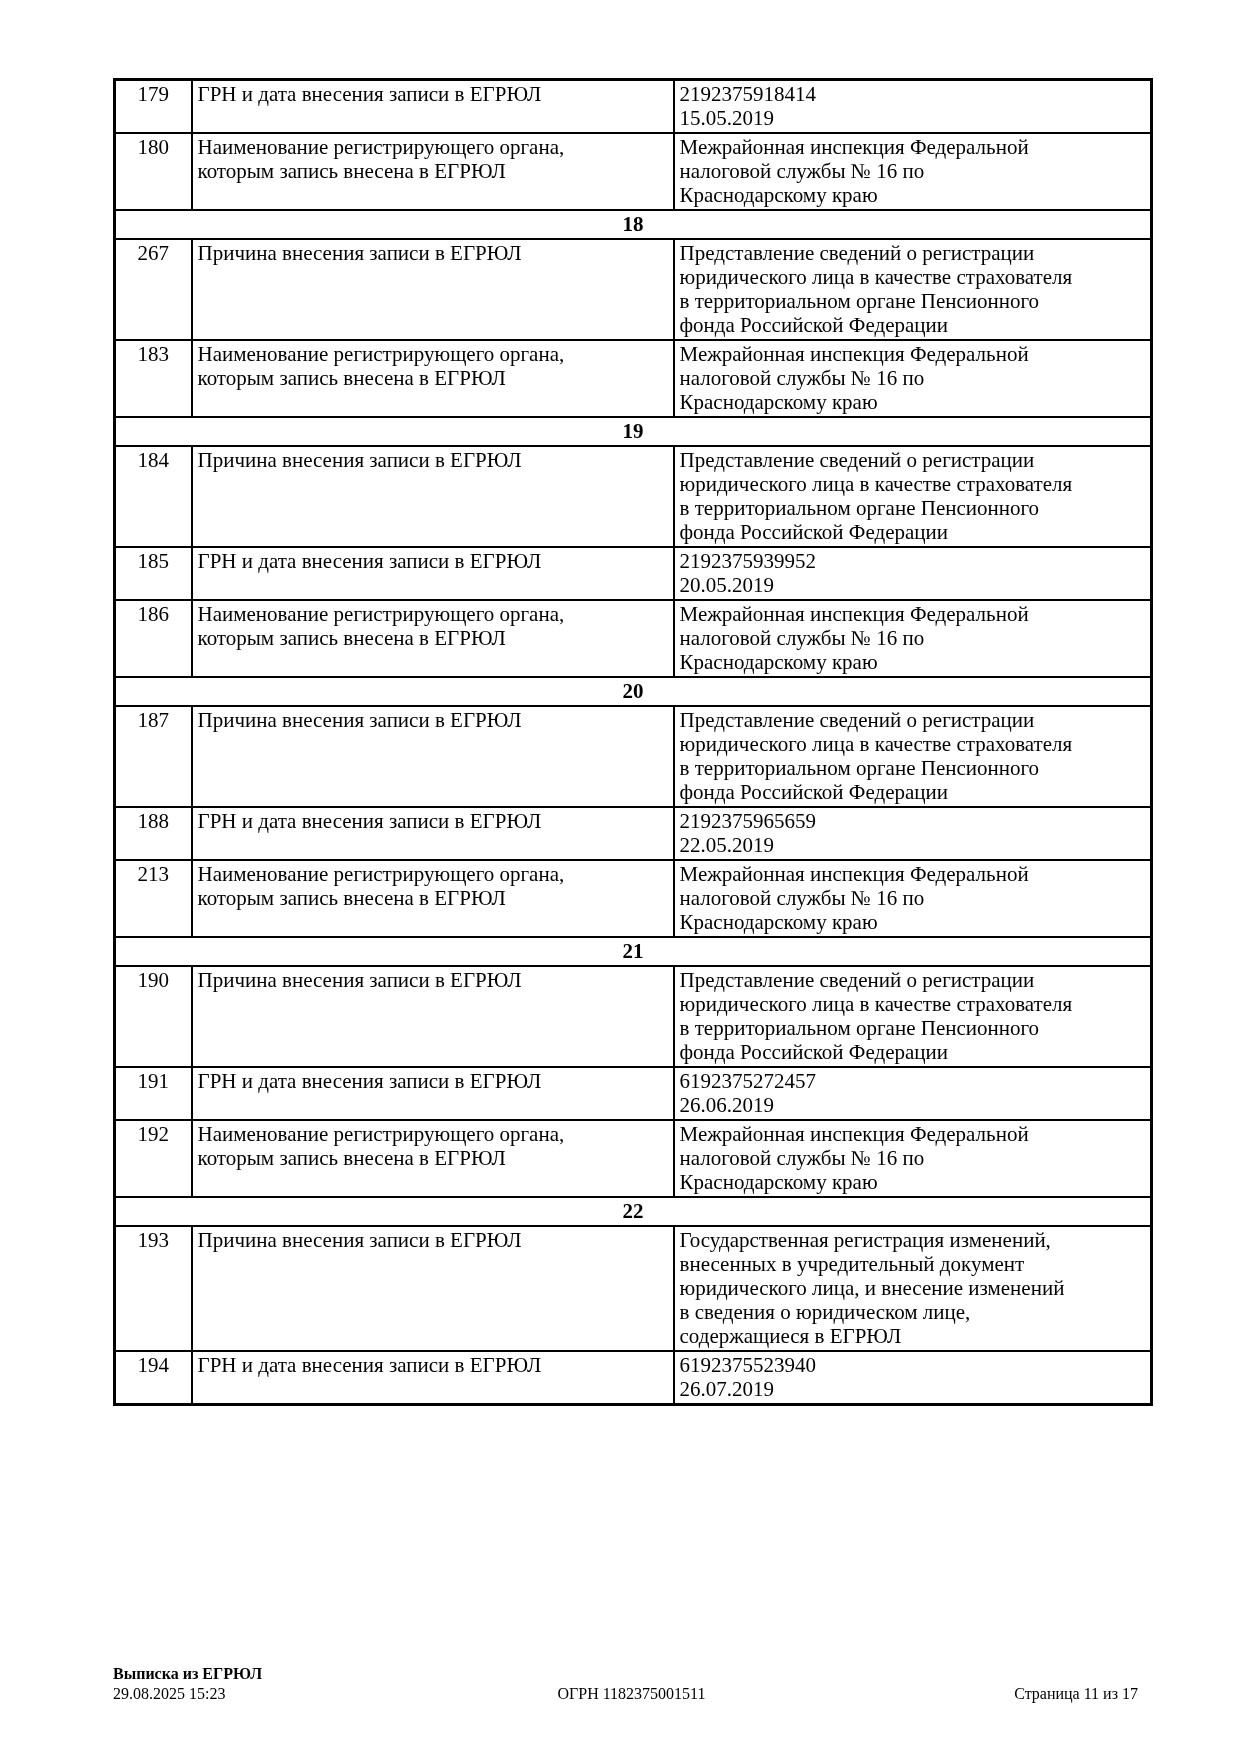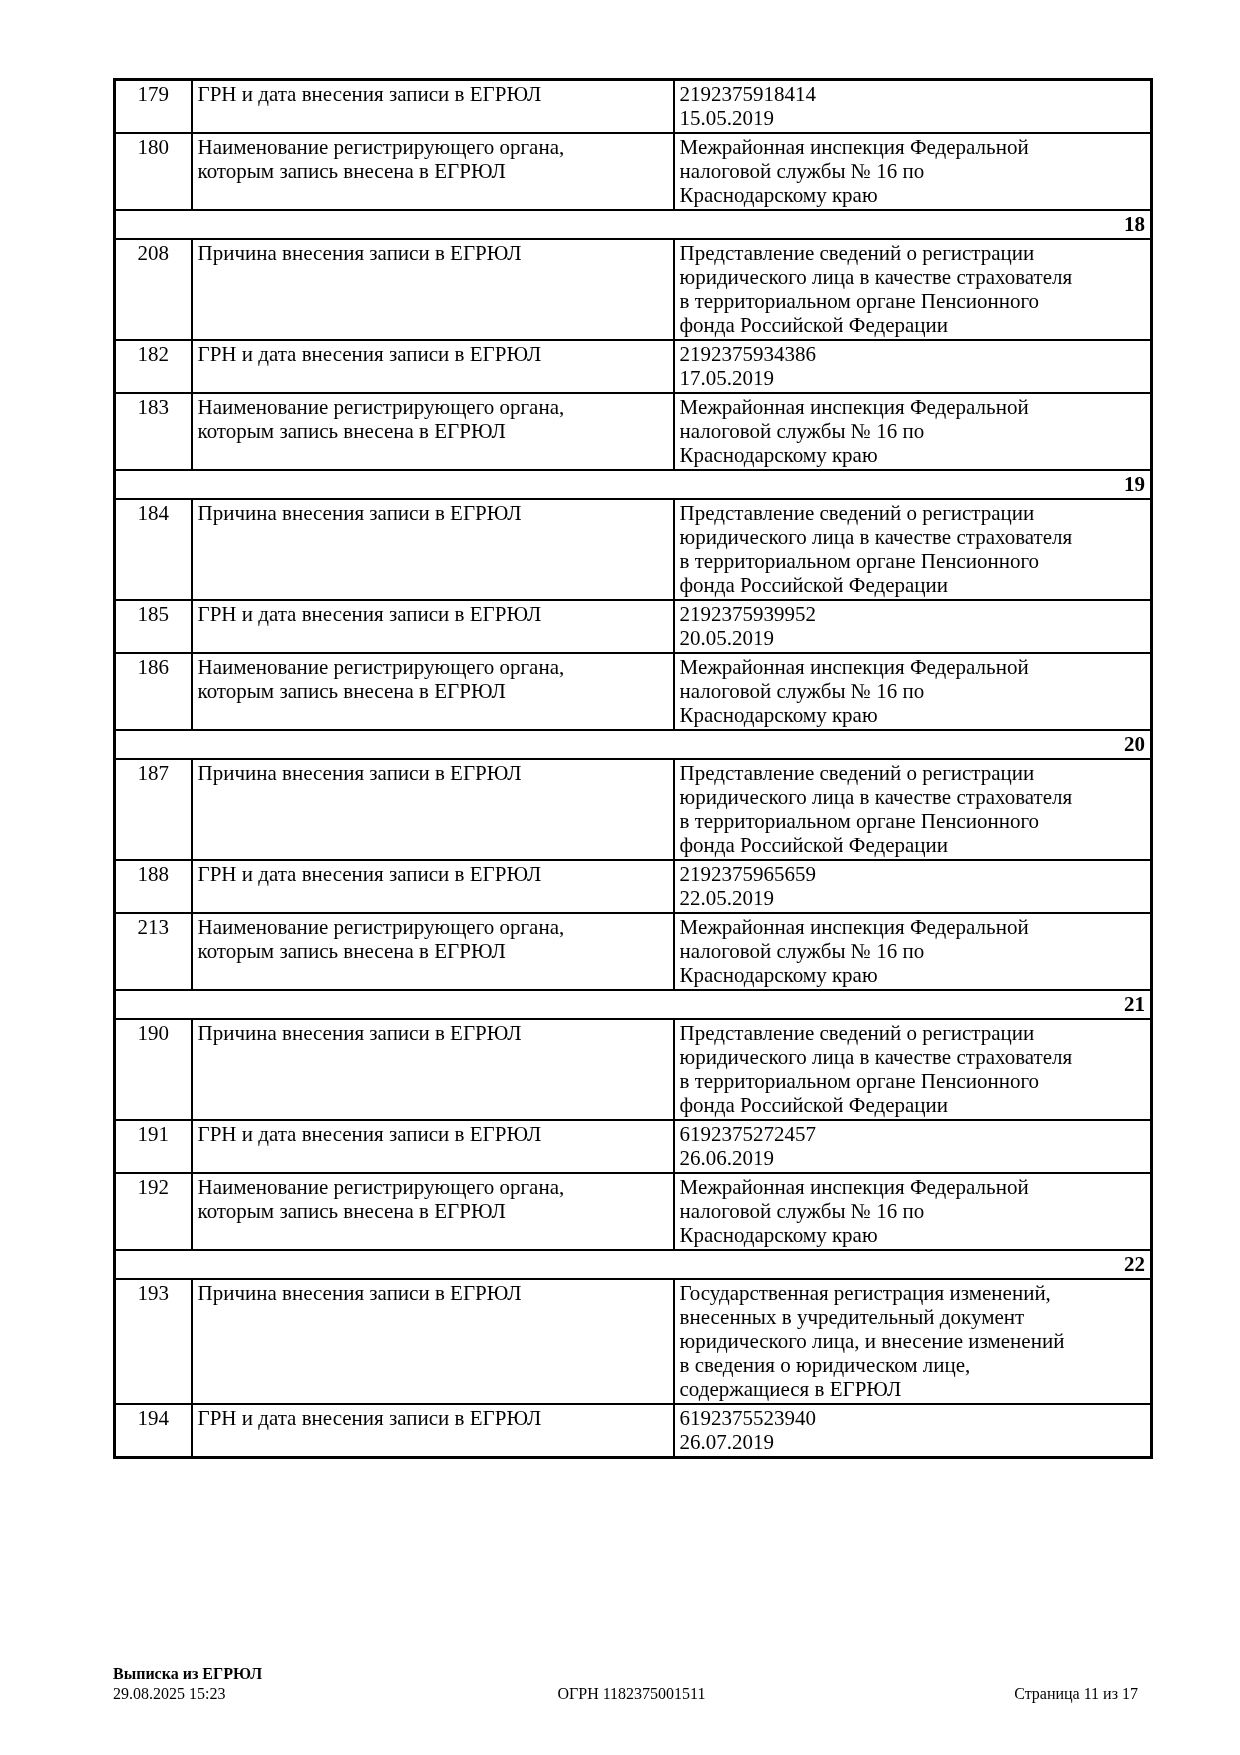--- a/index.html
+++ b/index.html
@@ -32,21 +32,21 @@
     line-height: 24px;
     padding: 1px 5px 2px 5px;
     overflow: hidden;
   }
   td.num-cell {
     text-align: center;
     padding-left: 2px;
     padding-right: 2px;
   }
   td.section-cell {
-    text-align: right;
+    text-align: center;
     font-weight: bold;
     padding: 2px 0 3px 0;
   }
   .footer {
     position: absolute;
     left: 113px;
     top: 1656px;
     width: 1037px;
     height: 42px;
     font-size: 16px;
@@ -106,39 +106,29 @@
           <td class="value-cell">
             <div>Межрайонная инспекция Федеральной</div>
             <div>налоговой службы № 16 по</div>
             <div>Краснодарскому краю</div>
           </td>
         </tr>
         <tr>
           <td colspan="3" class="section-cell">18</td>
         </tr>
         <tr>
-          <td class="num-cell">208</td>
-          <td class="label-cell">
-            <div>Причина внесения записи в ЕГРЮЛ</div>
-          </td>
-          <td class="value-cell">
-            <div>Представление сведений о регистрации</div>
-            <div>юридического лица в качестве страхователя</div>
-            <div>в территориальном органе Пенсионного</div>
-            <div>фонда Российской Федерации</div>
-          </td>
-        </tr>
-        <tr>
-          <td class="num-cell">182</td>
-          <td class="label-cell">
-            <div>ГРН и дата внесения записи в ЕГРЮЛ</div>
-          </td>
-          <td class="value-cell">
-            <div>2192375934386</div>
-            <div>17.05.2019</div>
+          <td class="num-cell">267</td>
+          <td class="label-cell">
+            <div>Причина внесения записи в ЕГРЮЛ</div>
+          </td>
+          <td class="value-cell">
+            <div>Представление сведений о регистрации</div>
+            <div>юридического лица в качестве страхователя</div>
+            <div>в территориальном органе Пенсионного</div>
+            <div>фонда Российской Федерации</div>
           </td>
         </tr>
         <tr>
           <td class="num-cell">183</td>
           <td class="label-cell">
             <div>Наименование регистрирующего органа,</div>
             <div>которым запись внесена в ЕГРЮЛ</div>
           </td>
           <td class="value-cell">
             <div>Межрайонная инспекция Федеральной</div>

